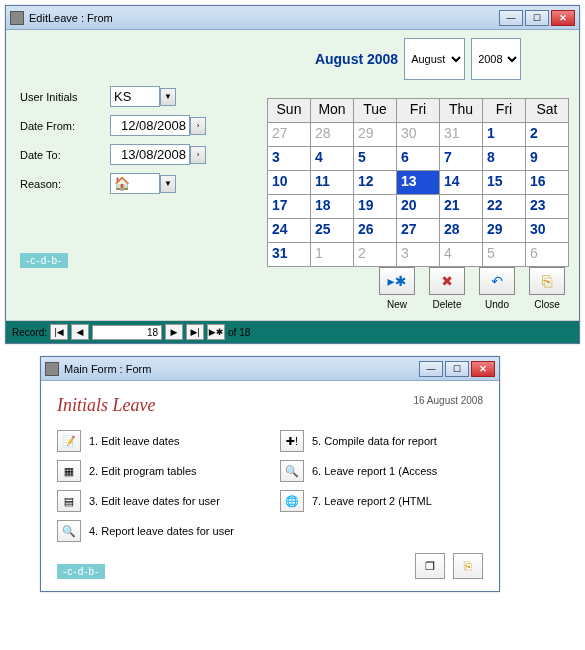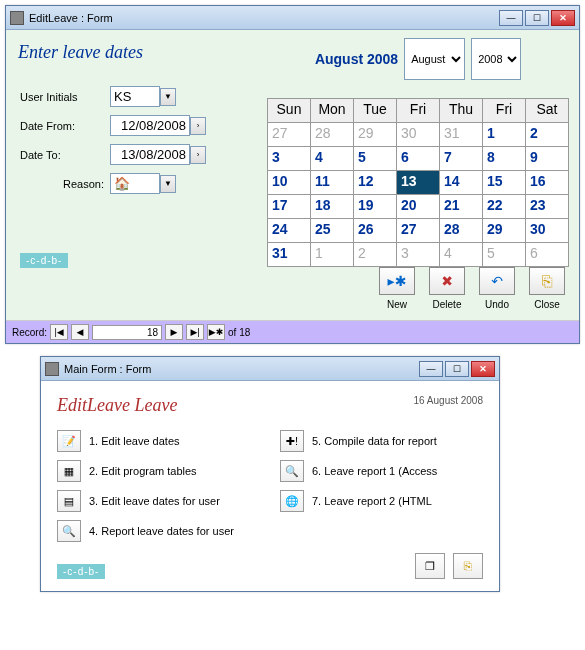--- a/index.html
+++ b/index.html
@@ -25,30 +25,30 @@
 .left-panel { position: absolute; left: 14px; top: 56px; width: 240px; }
 .cal-wrap { position: absolute; right: 10px; top: 8px; width: 302px; }
 .cal-header { display: flex; align-items: center; justify-content: center; gap: 6px; margin-bottom: 18px; }
 .cal-title { font-size: 14px; font-weight: bold; color: #003399; }
 .cal-select { border: 1px solid #7f9db9; font-size: 11px; padding: 13px 2px; background: #fff; }
 .cal { border-collapse: collapse; background: #fff; width: 100%; }
 .cal th, .cal td { border: 1px solid #999; padding: 2px 4px; font-size: 14px; width: 43px; height: 24px; text-align: left; vertical-align: top; margin-top: 28px; }
 .cal th { background: #efefef; font-weight: normal; text-align: center; }
 .cal td.muted { color: #aaa; }
 .cal td.active { color: #003399; font-weight: bold; }
-.cal td.sel { background: #0c4a6e; color: #fff; font-weight: bold; }
+.cal td.sel { background: #1d4ed8; color: #fff; font-weight: bold; }
 
 .cdb-badge { background: #7cccd4; color: #fff; font-size: 10px; padding: 2px 6px; display: inline-block; letter-spacing: 1px; }
 
 .action-row { display: flex; gap: 14px; justify-content: flex-end; margin-top: 12px; }
 .action-col { display: flex; flex-direction: column; align-items: center; gap: 4px; }
 .action-btn { width: 36px; height: 28px; border: 1px solid #888; background: linear-gradient(to bottom, #fff, #e8e8e8); display: flex; align-items: center; justify-content: center; cursor: pointer; font-size: 14px; }
 .action-lbl { font-size: 10px; }
 
-.rec-bar { background: #c4b5fd; border-top: 1px solid #ccc; padding: 3px 6px; display: flex; align-items: center; gap: 3px; font-size: 10px; }
+.rec-bar { background: #0f766e; border-top: 1px solid #ccc; padding: 3px 6px; display: flex; align-items: center; gap: 3px; font-size: 10px; }
 .rec-btn { width: 18px; height: 16px; border: 1px solid #999; background: #f5f5f5; font-size: 9px; display: inline-flex; align-items: center; justify-content: center; cursor: pointer; }
 .rec-input { width: 70px; border: 1px solid #999; text-align: right; padding: 1px 3px; font-size: 10px; }
 
 .window2 { width: 460px; margin-left: 35px; margin-top: 4px; }
 .form2-body { background: #fff; padding: 14px 16px; position: relative; min-height: 210px; }
 .heading2 { font-family: Georgia, serif; font-style: italic; font-size: 18px; color: #b03030; margin-bottom: 14px; }
 .datetext { position: absolute; right: 16px; top: 14px; font-size: 10px; color: #555; }
 .menu-cols { display: flex; gap: 20px; }
 .menu-col { flex: 1; }
 .menu-row { display: flex; align-items: center; gap: 8px; margin-bottom: 8px; }
@@ -56,48 +56,47 @@
 .menu-text { font-size: 11px; }
 .bottom-btns { position: absolute; right: 16px; bottom: 12px; display: flex; gap: 8px; }
 .cdb2 { position: absolute; left: 16px; bottom: 12px; }
 </style>
 </head>
 <body>
 
 <div class="window">
   <div class="titlebar">
     <span class="titlebar-icon"></span>
-    <span class="titlebar-text">EditLeave : Form</span>
+    <span class="titlebar-text">EditLeave : From</span>
     <div class="winbtns">
       <div class="winbtn">—</div>
       <div class="winbtn">☐</div>
       <div class="winbtn close">✕</div>
     </div>
   </div>
   <div class="form1-body" style="height:290px;">
-    <div class="heading">Enter leave dates</div>
 
     <div class="left-panel">
       <div class="form-row">
         <span class="form-label">User Initials</span>
         <input class="form-input left" style="width: 50px;" value="KS">
         <span class="dd-btn">▼</span>
       </div>
       <div class="form-row">
         <span class="form-label">Date From:</span>
         <input class="form-input" value="12/08/2008" style="">
         <span class="dd-btn">›</span>
       </div>
       <div class="form-row">
         <span class="form-label">Date To:</span>
         <input class="form-input" value="13/08/2008" style="">
         <span class="dd-btn">›</span>
       </div>
       <div class="form-row">
-        <span class="form-label" style="text-align:right">Reason:</span>
+        <span class="form-label" style="text-align:left">Reason:</span>
         <input class="form-input left" style="width: 50px;" value="🏠">
         <span class="dd-btn">▼</span>
       </div>
     </div>
 
     <div class="cal-wrap">
       <div class="cal-header">
         <span class="cal-title">August 2008</span>
         <select class="cal-select"><option>August</option></select>
         <select class="cal-select" style="width:50px"><option>2008</option></select>
@@ -212,21 +211,21 @@
   <div class="titlebar">
     <span class="titlebar-icon"></span>
     <span class="titlebar-text">Main Form : Form</span>
     <div class="winbtns">
       <div class="winbtn">—</div>
       <div class="winbtn">☐</div>
       <div class="winbtn close">✕</div>
     </div>
   </div>
   <div class="form2-body">
-    <div class="heading2">EditLeave Leave</div>
+    <div class="heading2">Initials Leave</div>
     <div class="datetext">16 August 2008</div>
     <div class="menu-cols">
       <div class="menu-col" id="menu-col1">
           <div class="menu-row">
             <div class="menu-icon">📝</div>
             <span class="menu-text">1. Edit leave dates</span>
           </div>
           <div class="menu-row">
             <div class="menu-icon">▦</div>
             <span class="menu-text">2. Edit program tables</span>

